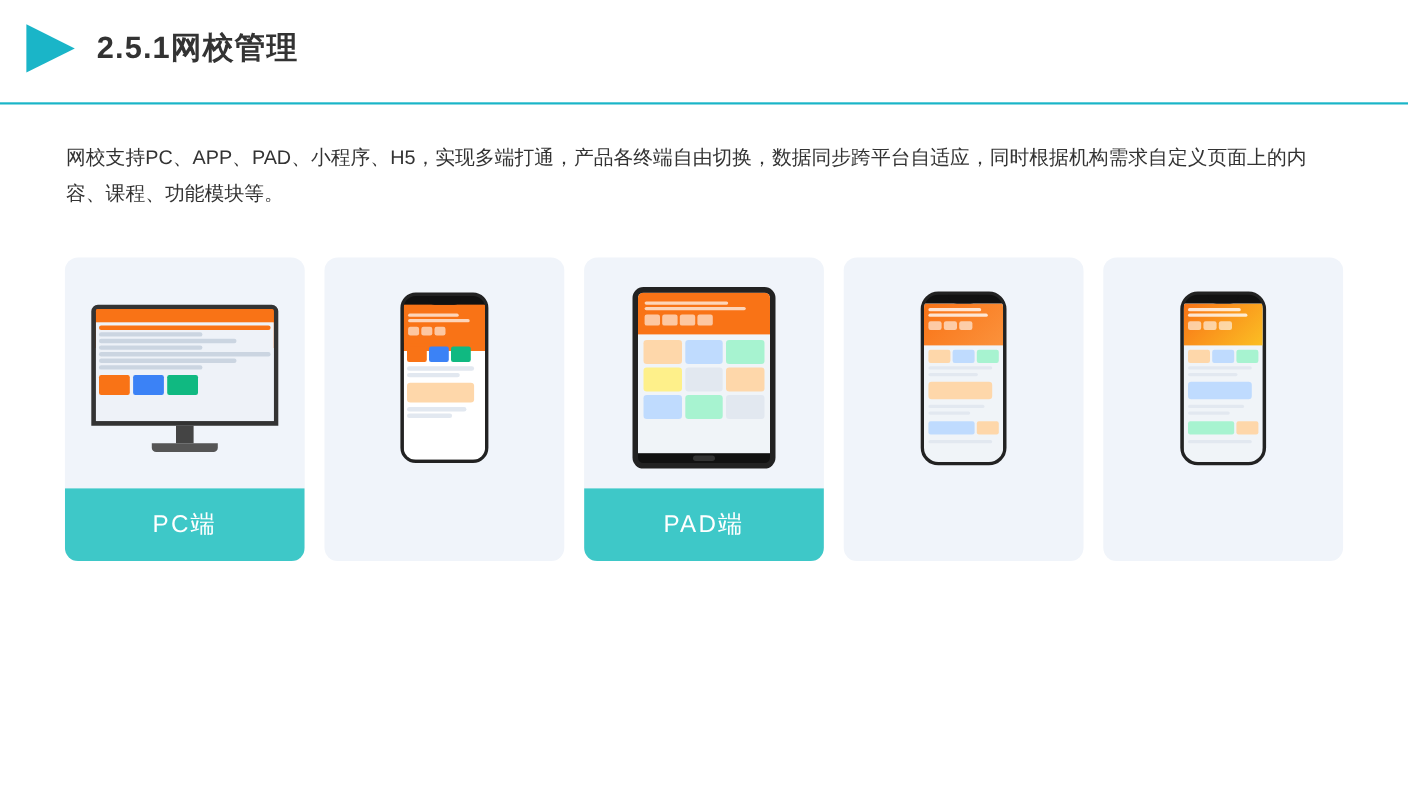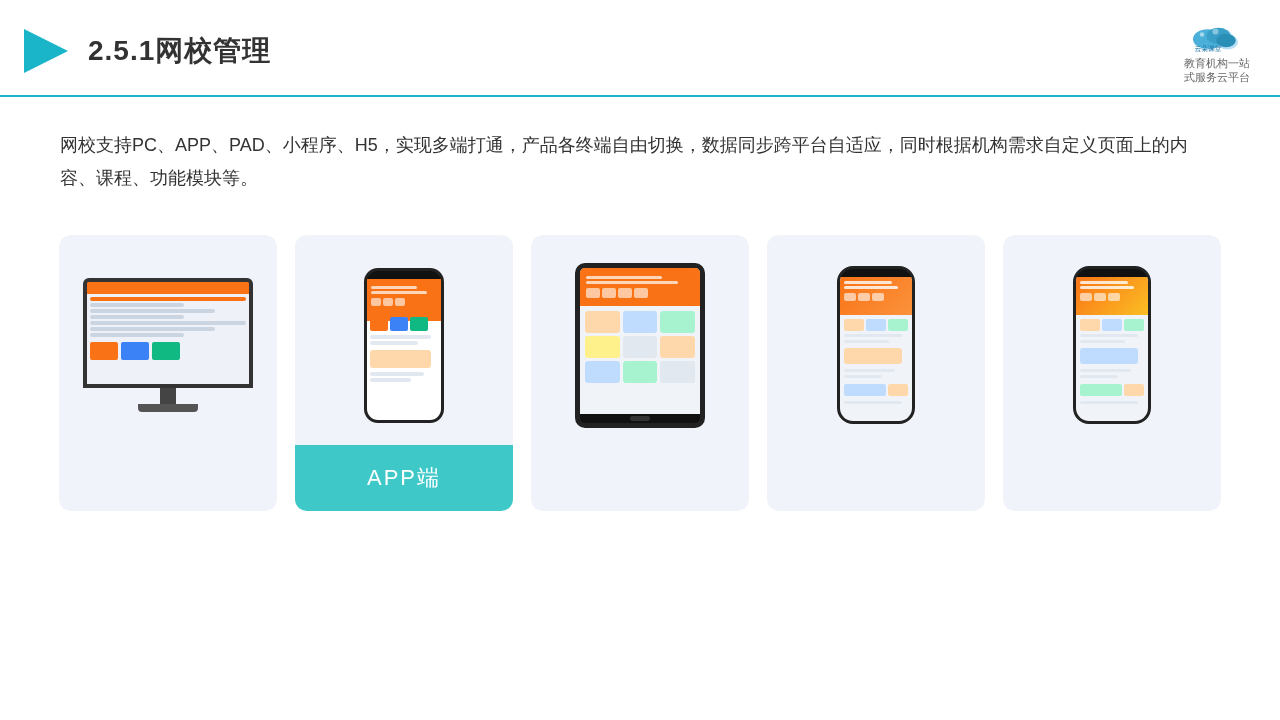--- a/index.html
+++ b/index.html
@@ -9,22 +9,21 @@
       background: #ffffff;
       font-family: 'Microsoft YaHei', 'PingFang SC', sans-serif;
       overflow: hidden;
       position: relative;
     }
 
     
     .header {
       display: flex;
       align-items: center;
-      justify-content: space-between;
-      padding: 18px 30px 10px 20px;
+      padding: 18px 30px 23px 20px;
       border-bottom: 2px solid #1ab5c8;
     }
     .header-left {
       display: flex;
       align-items: center;
       gap: 16px;
     }
     .play-icon {
       width: 52px;
       height: 52px;
@@ -351,38 +350,20 @@
 </head>
 <body>
 
 <div class="header">
   <div class="header-left">
 
     <svg class="play-icon" viewBox="0 0 52 52">
       <polygon points="4,4 48,26 4,48" fill="#1ab5c8"></polygon>
     </svg>
     <span class="page-title">2.5.1网校管理</span>
-  </div>
-  <div class="logo-area">
-
-    <svg class="logo-cloud" viewBox="0 0 80 48">
-
-      <ellipse cx="30" cy="30" rx="22" ry="14" fill="#e8f4fb"></ellipse>
-      <ellipse cx="44" cy="26" rx="18" ry="12" fill="#d0eaf8"></ellipse>
-      <ellipse cx="54" cy="32" rx="14" ry="10" fill="#b8dff5"></ellipse>
-
-      <ellipse cx="28" cy="28" rx="20" ry="13" fill="#4ab0d9"></ellipse>
-      <ellipse cx="42" cy="24" rx="16" ry="11" fill="#3a9fc8"></ellipse>
-      <ellipse cx="52" cy="30" rx="13" ry="9" fill="#2a8fb7"></ellipse>
-
-      <circle cx="20" cy="22" r="3" fill="#fff" opacity="0.5"></circle>
-      <circle cx="38" cy="18" r="4" fill="#fff" opacity="0.4"></circle>
-      <text x="10" y="44" font-size="9" fill="#1a6fa0" font-family="sans-serif">云朵课堂</text>
-    </svg>
-    <span class="logo-text">教育机构一站<br>式服务云平台</span>
   </div>
 </div>
 
 <div class="description">
   <span>网校支持PC、APP、PAD、小程序、H5，实现多端打通，产品各终端自由切换，数据同步跨平台自适应，同时根据机构需求自定义页面上的内容、课程、功能模块等。</span>
 </div>
 
 <div class="cards-container">
 
   <div class="card">
@@ -404,20 +385,21 @@
                 <div style="width:28px;height:18px;background:#3b82f6;border-radius:2px;"></div>
                 <div style="width:28px;height:18px;background:#10b981;border-radius:2px;"></div>
               </div>
             </div>
           </div>
         </div>
         <div class="monitor-neck"></div>
         <div class="monitor-base"></div>
       </div>
     </div>
+    <div class="card-label">PC端</div>
   </div>
 
   <div class="card">
     <div class="card-image-area">
       <div class="phone-app">
         <div class="phone-notch"></div>
         <div class="phone-screen">
           <div class="phone-top-bar">
             <div class="phone-bar-line"></div>
             <div class="phone-bar-line" style="width:85%;"></div>
@@ -435,21 +417,20 @@
             </div>
             <div style="height:4px;background:#e2e8f0;border-radius:2px;width:90%;margin-top:2px;"></div>
             <div style="height:4px;background:#e2e8f0;border-radius:2px;width:70%;"></div>
             <div style="height:18px;background:#fed7aa;border-radius:3px;width:90%;margin-top:3px;"></div>
             <div style="height:4px;background:#e2e8f0;border-radius:2px;width:80%;margin-top:2px;"></div>
             <div style="height:4px;background:#e2e8f0;border-radius:2px;width:60%;"></div>
           </div>
         </div>
       </div>
     </div>
-    <div class="card-label">APP端</div>
   </div>
 
   <div class="card">
     <div class="card-image-area">
       <div class="pad-device">
         <div class="pad-screen">
           <div class="pad-top-bar">
             <div class="pad-bar-line"></div>
             <div class="pad-bar-line" style="width:85%;"></div>
             <div style="display:flex;gap:2px;margin-top:2px;">
@@ -467,20 +448,21 @@
             <div class="pad-mini-block"></div>
             <div class="pad-mini-block orange"></div>
             <div class="pad-mini-block blue"></div>
             <div class="pad-mini-block green"></div>
             <div class="pad-mini-block"></div>
           </div>
         </div>
         <div class="pad-home-btn"></div>
       </div>
     </div>
+    <div class="card-label">PAD端</div>
   </div>
 
   <div class="card">
     <div class="card-image-area">
       <div class="phone-mini">
         <div class="phone-mini-notch"></div>
         <div class="phone-mini-screen">
           <div class="phone-mini-top">
             <div class="phone-mini-top-line"></div>
             <div class="phone-mini-top-line" style="width:85%;"></div>

